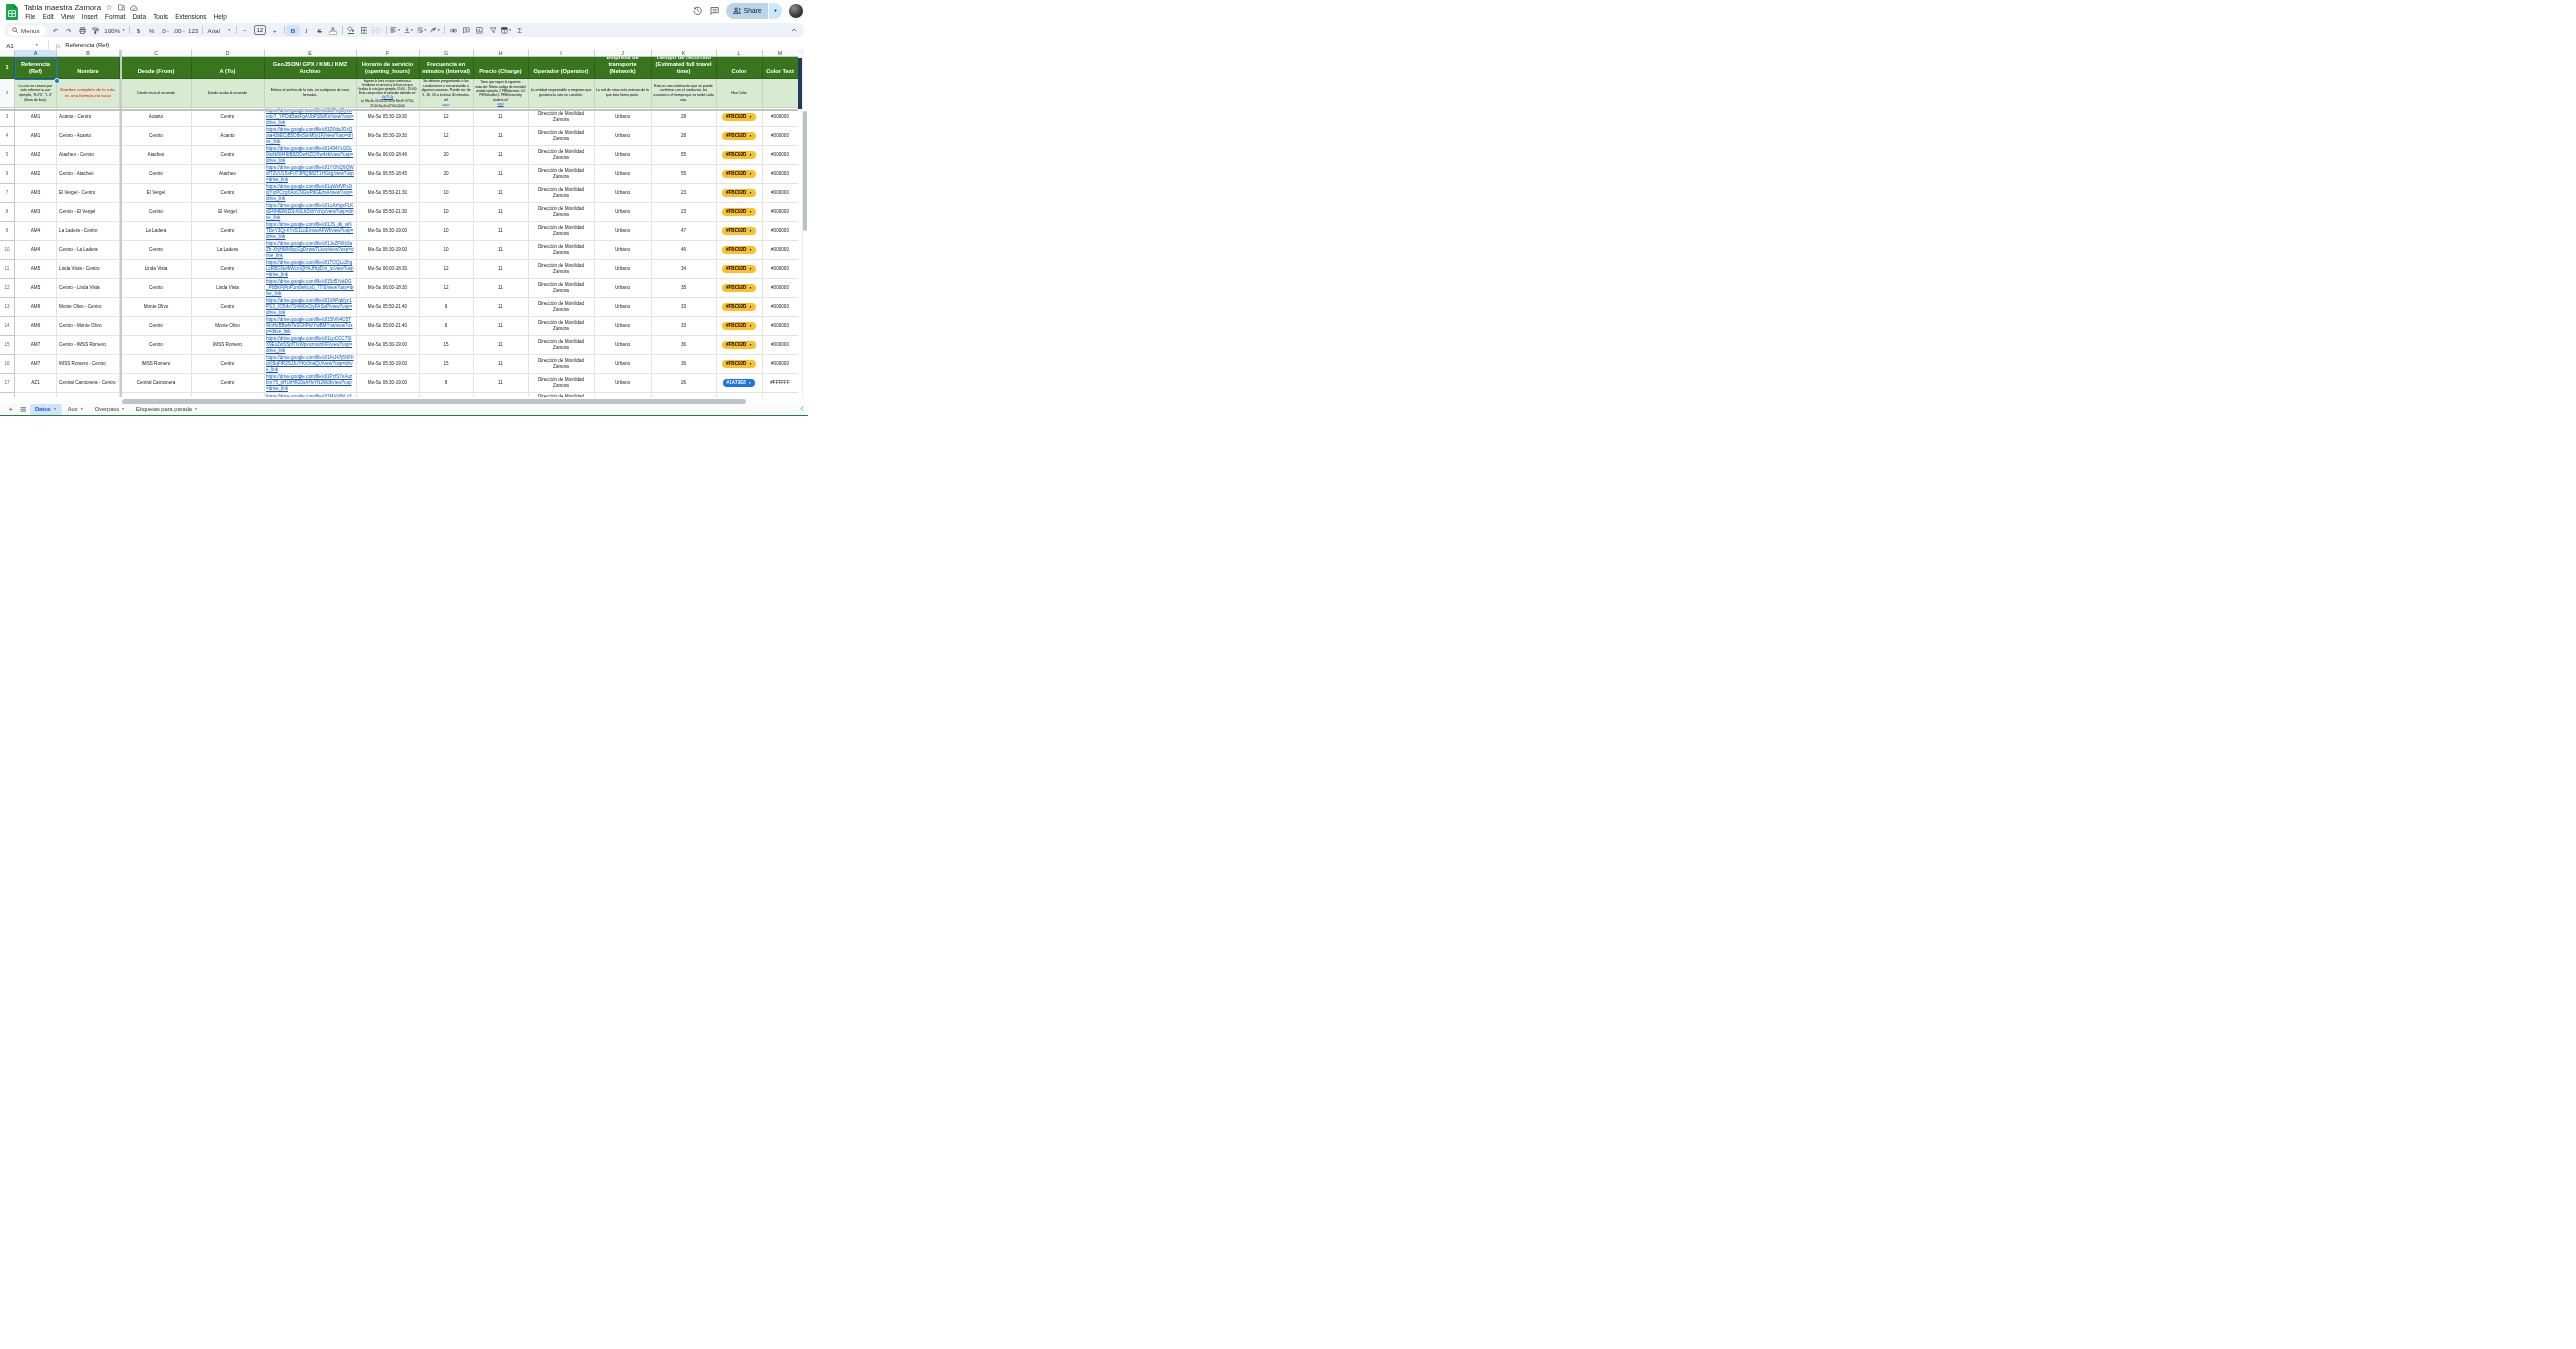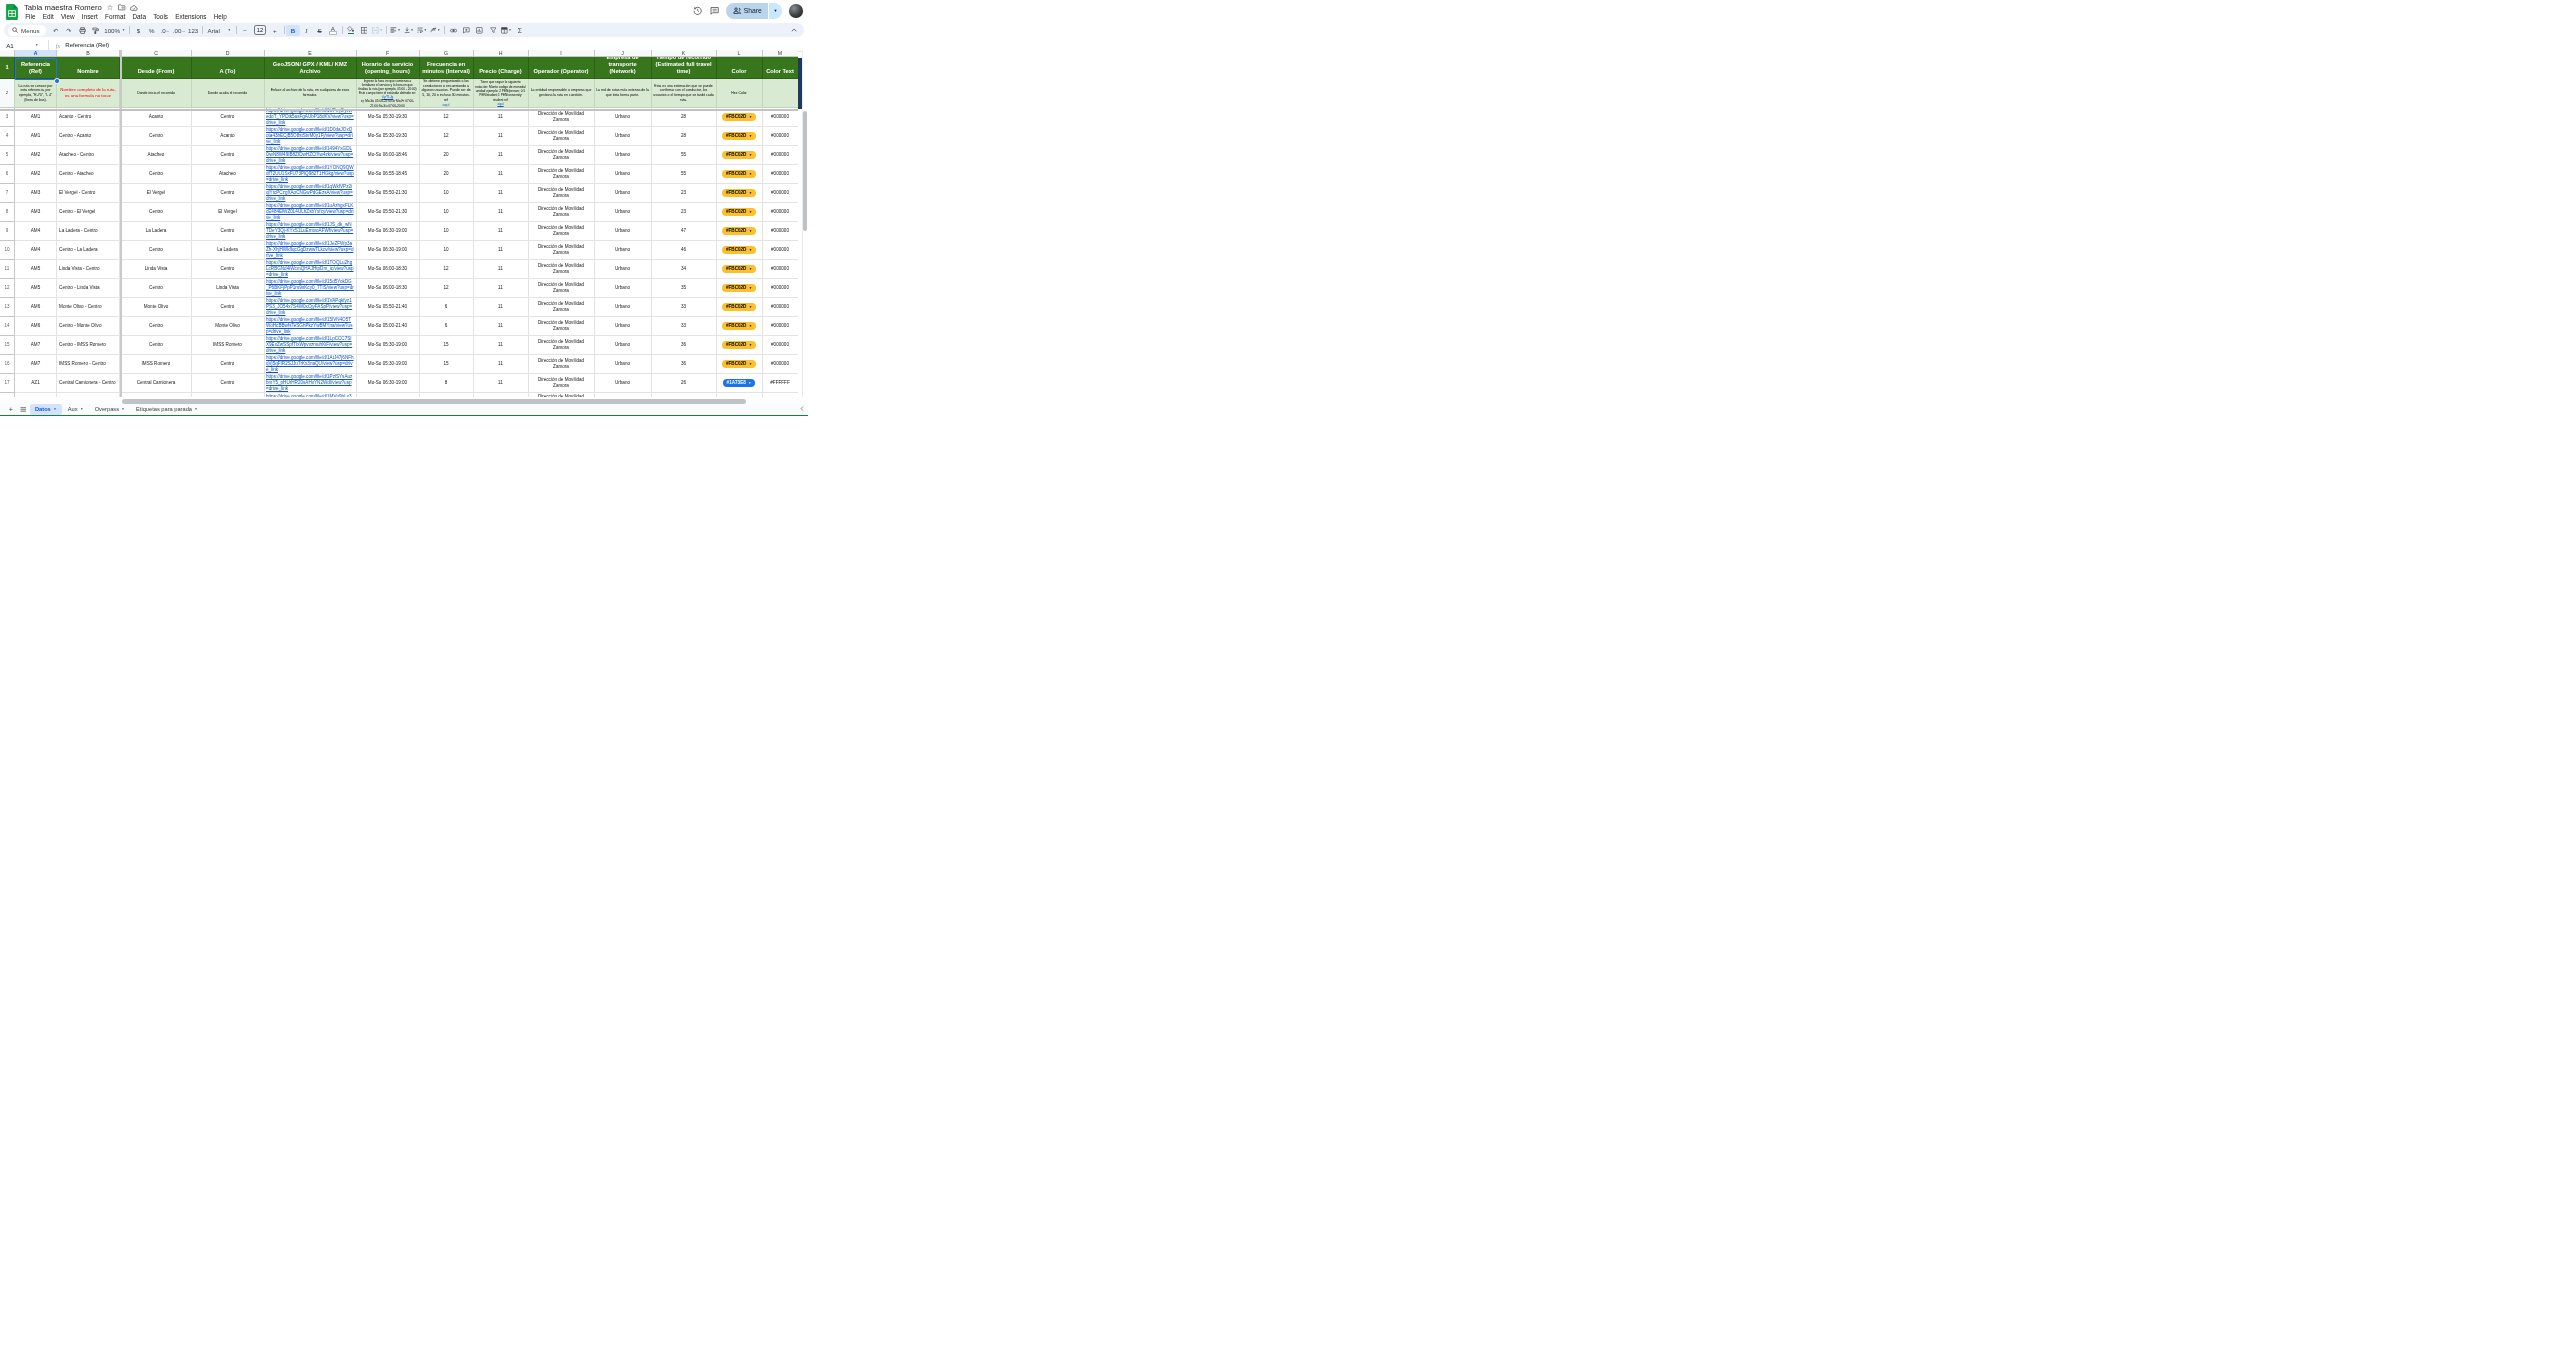--- a/index.html
+++ b/index.html
@@ -85,21 +85,21 @@
 
 <div class="abs" id="titlebar">
   <svg class="abs" id="logo" viewBox="0 0 23 31">
     <path d="M2 0 H15 L23 8 V28 a3 3 0 0 1 -3 3 H2 a2 2 0 0 1 -2 -2 V2 a2 2 0 0 1 2 -2 Z" fill="#12a347"></path>
     <path d="M15 0 L23 8 H15 Z" fill="#0c8040"></path>
     <rect x="5" y="13" width="13" height="11" fill="none" stroke="#fff" stroke-width="1.6"></rect>
     <line x1="5" y1="18.5" x2="18" y2="18.5" stroke="#fff" stroke-width="1.6"></line>
     <line x1="11.5" y1="13" x2="11.5" y2="24" stroke="#fff" stroke-width="1.6"></line>
   </svg>
   <div class="abs" id="title-row">
-    <span id="doc-title">Tabla maestra Romero</span>
+    <span id="doc-title">Tabla maestra Zamora</span>
     <span class="title-ic">☆</span>
     <span class="title-ic">
       <svg width="7.7" height="6.7" viewBox="0 0 15 13" fill="none" stroke="#444" stroke-width="1.3">
           <path d="M1 2.5 a1 1 0 0 1 1-1 h3.5 l1.5 2 h5.5 a1 1 0 0 1 1 1 V10.5 a1 1 0 0 1 -1 1 H2 a1 1 0 0 1 -1-1 Z"></path>
           <path d="M6.5 7.5 h4 m-1.7-1.8 L10.7 7.5 l-1.9 1.8" stroke-width="1.1"></path>
         </svg>
     </span>
     <span class="title-ic">
       <svg width="8.2" height="6.2" viewBox="0 0 16 12" fill="none" stroke="#444" stroke-width="1.3">
           <path d="M4 10.5 a3.2 3.2 0 0 1 -.4-6.4 a4.2 4.2 0 0 1 8.2 .9 a2.8 2.8 0 0 1 .2 5.5 Z"></path>

